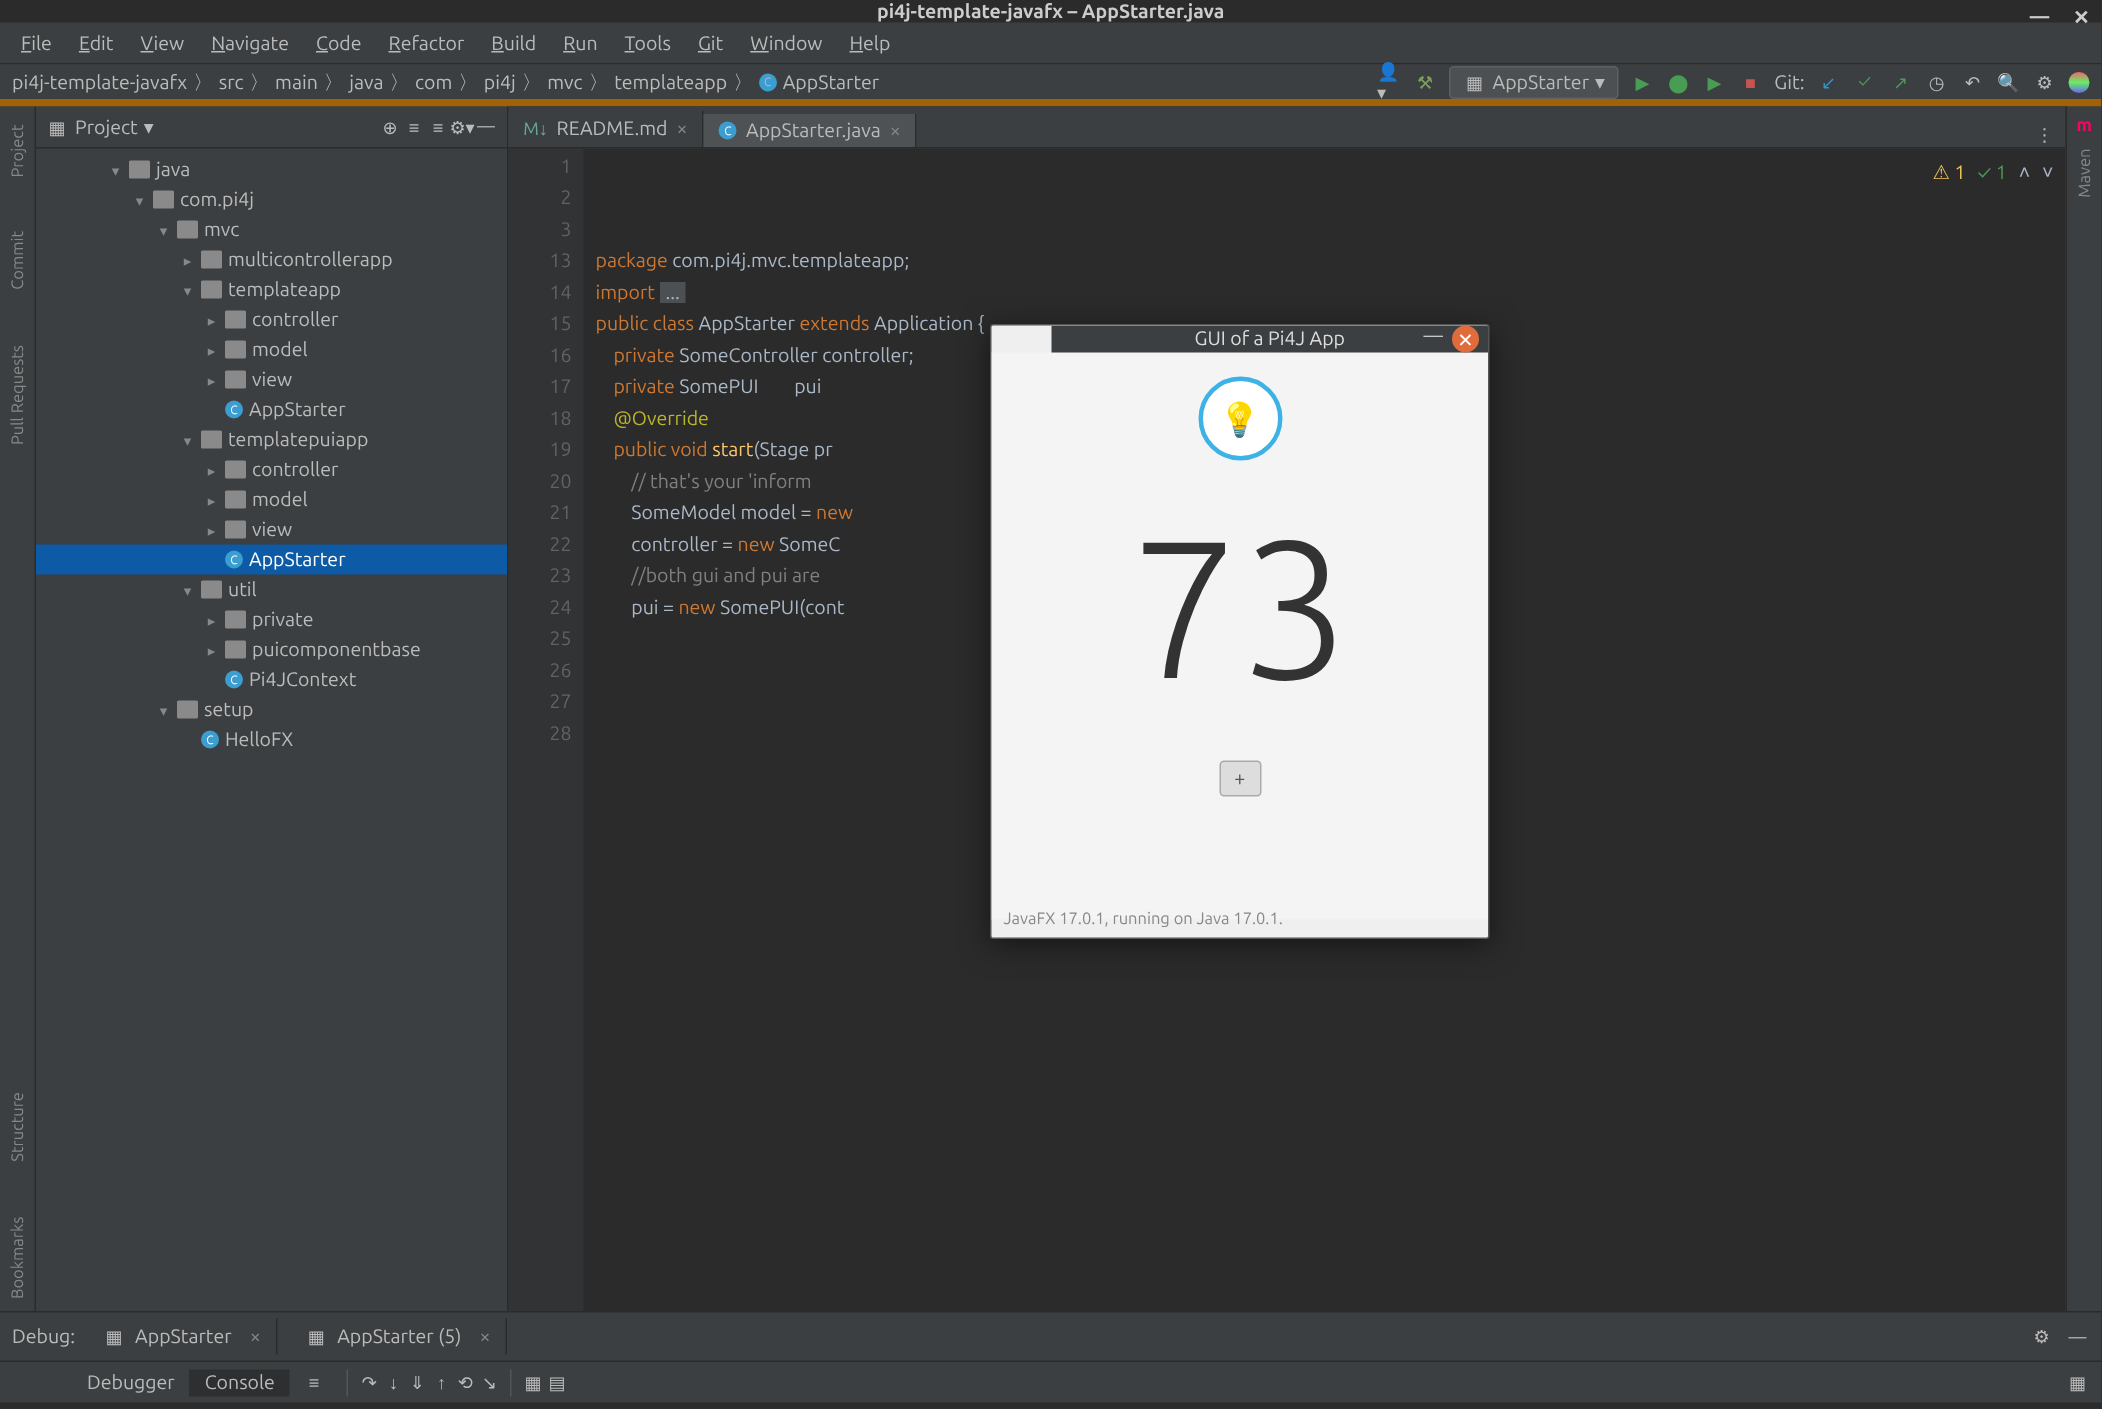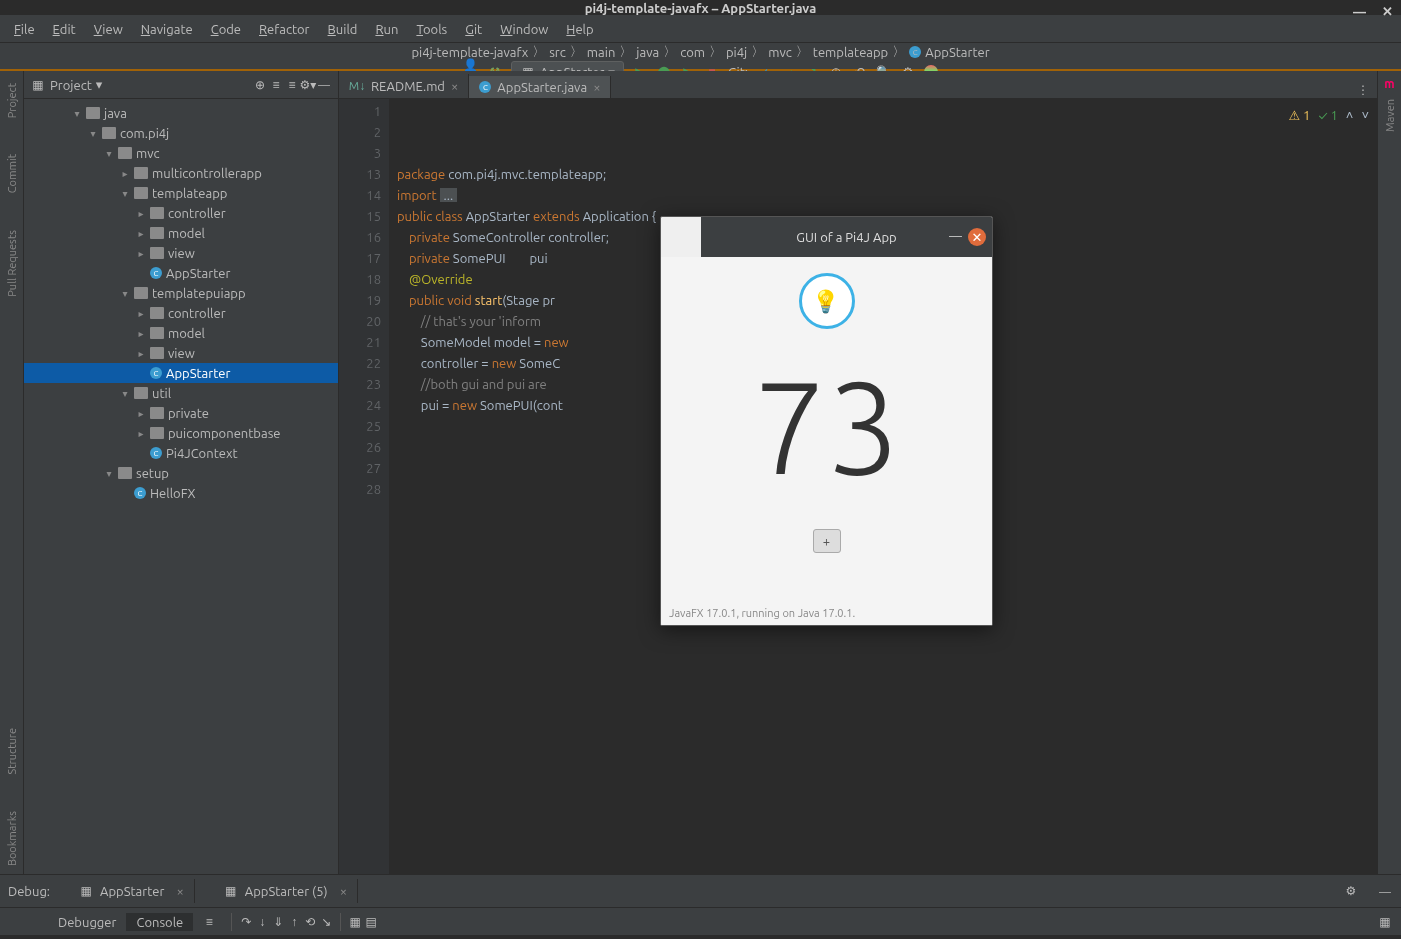--- a/index.html
+++ b/index.html
@@ -2,21 +2,21 @@
 <html><head>
 <meta charset="utf-8">
 <style>
 * { margin:0; padding:0; box-sizing:border-box; font-family:"Segoe UI",Ubuntu,sans-serif; font-size:13px; }
 body { background:#3c3f41; color:#bbb; width:1401px; height:939px; overflow:hidden; position:relative; }
 .window-title { background:#2b2b2b; height:15px; display:flex; align-items:center; justify-content:center; color:#ccc; font-weight:bold; position:relative; }
 .window-controls { position:absolute; right:8px; top:4px; display:flex; gap:16px; }
 .menubar { background:#3c3f41; height:28px; display:flex; align-items:center; padding:0 6px; gap:2px; border-bottom:1px solid #2b2b2b; }
 .menubar span { padding:2px 8px; color:#bbb; cursor:pointer; }
 .menubar span u { text-decoration:underline; }
-.toolbar { background:#3c3f41; height:28px; display:flex; align-items:center; padding:0 8px; border-bottom:2px solid #a16207;flex-direction:column; }
+.toolbar { background:#3c3f41; height:28px; display:flex; align-items:center; padding:0 8px; border-bottom:5px solid #a16207; }
 .breadcrumbs { display:flex; align-items:center; gap:4px; flex:1; }
 .breadcrumbs span { color:#bbb; }
 .bc-sep { color:#666; }
 .toolbar-right { display:flex; align-items:center; gap:8px; }
 .combo { background:#4c5052; border:1px solid #5e6060; padding:2px 8px; border-radius:3px; display:flex; align-items:center; gap:4px; }
 .main { display:flex; height:calc(100% - 28px - 28px - 28px - 28px - 24px); }
 .left-gutter { width:24px; background:#3c3f41; border-right:1px solid #2b2b2b; display:flex; flex-direction:column; align-items:center; padding-top:4px; gap:20px; }
 .gutter-label { writing-mode:vertical-lr; transform:rotate(180deg); color:#888; font-size:11px; padding:8px 0; }
 .right-gutter { width:24px; background:#3c3f41; border-left:1px solid #2b2b2b; display:flex; flex-direction:column; align-items:center; padding-top:4px; }
 .sidebar { width:315px; background:#3c3f41; border-right:1px solid #2b2b2b; display:flex; flex-direction:column; }
@@ -34,27 +34,27 @@
 .editor { flex:1; display:flex; font-family:"JetBrains Mono","Consolas",monospace; font-size:13px; position:relative; }
 .gutter { width:50px; background:#313335; color:#606366; text-align:right; padding:2px 8px 2px 0; line-height:21px; }
 .code { flex:1; padding:2px 8px; line-height:21px; white-space:pre; color:#a9b7c6; position:relative; overflow:hidden; }
 .insp { position:absolute; right:8px; top:6px; display:flex; gap:8px; font-size:12px; }
 .kw { color:#cc7832; }
 .com { color:#808080; }
 .ann { color:#bbb529; }
 .typ { color:#a9b7c6; }
 .fn { color:#ffc66d; }
 .debug-panel { height:345px; background:#2b2b2b; border-top:1px solid #2b2b2b; display:flex; flex-direction:column; }
-.debug-head { height:28px; background:#3c3f41; display:flex; align-items:center; padding:16px 8px; gap:18px; border-bottom:1px solid #2b2b2b; }
+.debug-head { height:28px; background:#3c3f41; display:flex; align-items:center; padding:16px 8px; gap:8px; border-bottom:1px solid #2b2b2b; }
 .debug-tool { height:28px; background:#3c3f41; display:flex; align-items:center; border-bottom:1px solid #2b2b2b; }
 .debug-icons { width:24px; background:#3c3f41; border-right:1px solid #2b2b2b; display:flex; flex-direction:column; align-items:center; gap:8px; padding-top:4px; }
 .btab { padding:2px 10px; color:#bbb; display:flex; gap:4px; align-items:center; }
 .btab.active { background:#2d2f30; }
 .pi4j-window { position:absolute; left:660px; top:216px; width:333px; height:410px; background:#efefef; border:1px solid #555; box-shadow:0 4px 20px rgba(0,0,0,.5); border-radius:2px; overflow:hidden; z-index:100; }
-.pi4j-title { height:40px; background:#3c3f41; color:#ddd; display:flex; align-items:center; justify-content:center; position:relative;margin-left:40px; }
+.pi4j-title { height:18px; background:#3c3f41; color:#ddd; display:flex; align-items:center; justify-content:center; position:relative;margin-left:40px; }
 .pi4j-title .wc { position:absolute; right:6px; display:flex; gap:6px; }
 .pi4j-body { background:#f4f4f4; height:calc(100% - 30px); display:flex; flex-direction:column; align-items:center; }
 .bulb { width:56px; height:56px; border-radius:50%; border:3px solid #3db2e6; background:#fff; display:flex; align-items:center; justify-content:center; margin-top:16px; }
 .bignum { font-size:130px; font-weight:200; color:#333; margin-top:24px; }
 .plusbtn { width:28px; height:24px; background:#ddd; border:1px solid #aaa; border-radius:3px; color:#555; display:flex; align-items:center; justify-content:center; margin-top:30px; }
 .foot { position:absolute; bottom:6px; left:8px; font-size:11px; color:#888; }
 .icon { width:16px; height:16px; display:inline-flex; align-items:center; justify-content:center; font-size:12px; }
 .green-run { color:#499c54; }
 .red-sq { color:#c75450; }
 </style>

